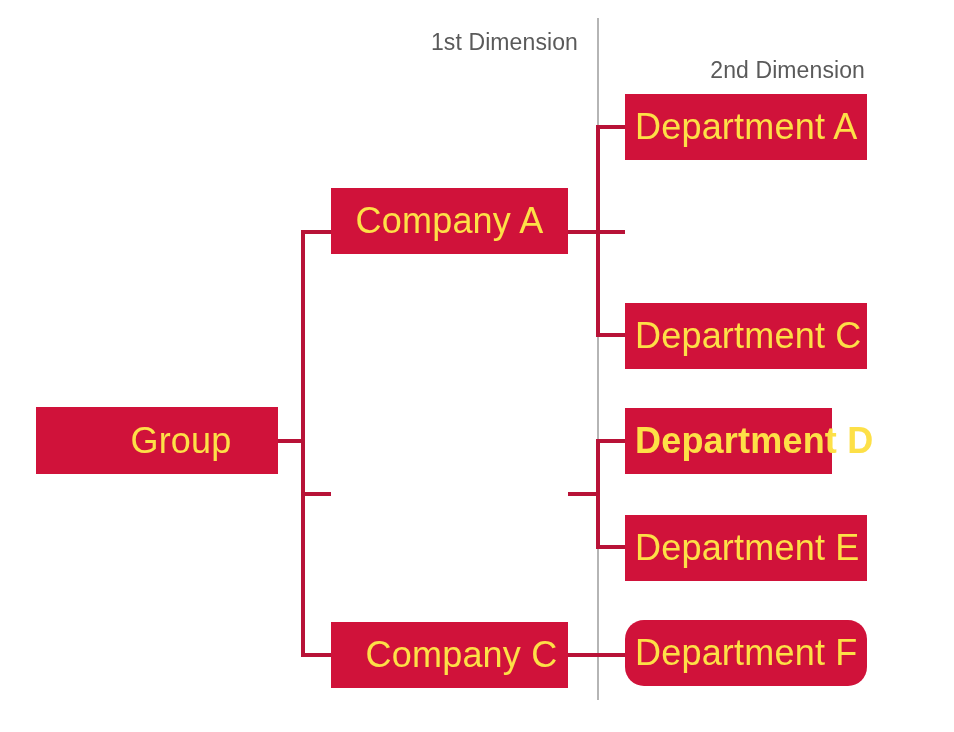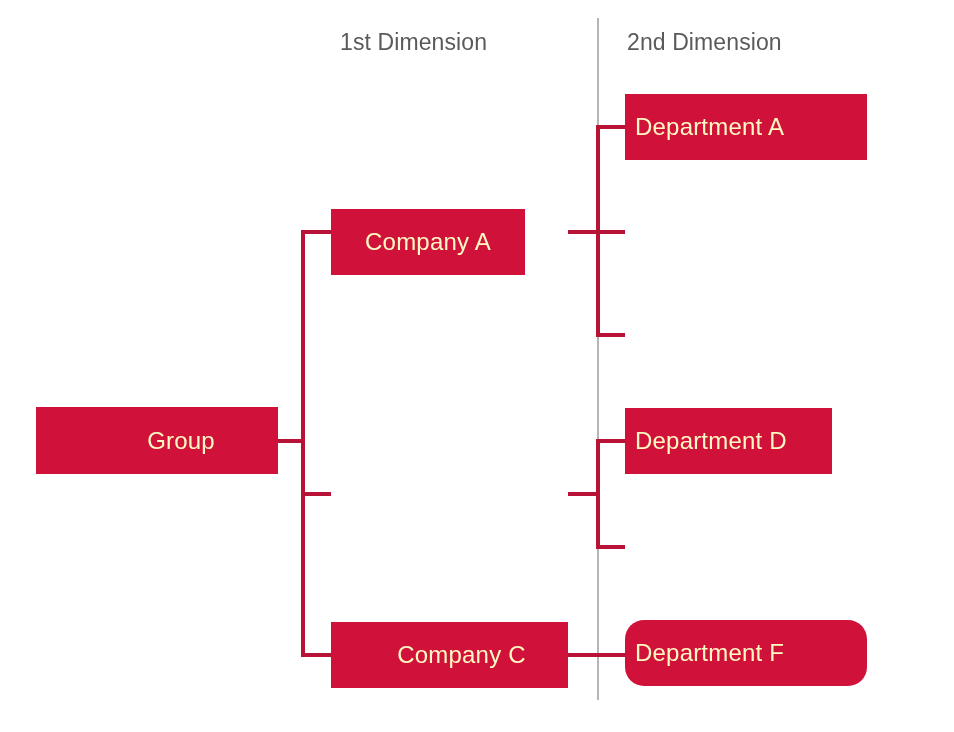--- a/index.html
+++ b/index.html
@@ -20,46 +20,46 @@
   }
 
   
   .col-header {
     position: absolute;
     top: 28px;
     font-size: 23px;
     line-height: 28px;
     color: #5a5a5a;
     white-space: nowrap;
-    text-align: left;
+    text-align: right;
     font-weight: 400;
     letter-spacing: 0.1px;
   }
   #header-dim1 { left: 340px; width: 238px; }
-  #header-dim2 { left: 627px; width: 238px; }
+  #header-dim2 { left: 627px; width: 238px; margin-top: 28px; }
 
   
   #divider {
     position: absolute;
     left: 597px;
     top: 18px;
     width: 2px;
     height: 682px;
     background: #b5b5b5;
   }
 
   
   .node {
     position: absolute;
     background: #d0123a;
-    color: #fef9c3;
+    color: #fde047;
     display: flex;
     align-items: center;
     justify-content: center;
-    font-size: 24px;
+    font-size: 36px;
     line-height: 30px;
     white-space: nowrap;
     box-sizing: border-box;
     letter-spacing: 0.2px;
   }
   .node.level0 { justify-content: center; padding-left: 48px; }
   .node.level1 { justify-content: center; }
   .node.level2 { justify-content: flex-start; padding-left: 10px; }
 
   
@@ -99,27 +99,29 @@
 
   <div class="conn conn-h" style="left:568px; top:492px; width:30px;"></div>
   <div class="conn conn-v" style="left:596px; top:439px; height:110px;"></div>
   <div class="conn conn-h" style="left:596px; top:439px; width:29px;"></div>
   <div class="conn conn-h" style="left:596px; top:545px; width:29px;"></div>
 
   <div class="conn conn-h" style="left:568px; top:653px; width:57px;"></div>
 
   <div class="node level0" style="left:36px; top:407px; width:242px; height:67px;">Group</div>
 
-  <div class="node level1" style="left:331px; top:209px; width:194px; height:66px;">Company A</div>
+  <div class="node level1" style="left:331px; top:188px; width:237px; height:66px;">Company A</div>
 
 
   <div class="node level1" style="left:331px; top:622px; width:237px; height:66px;padding-left:24px;">Company C</div>
 
   <div class="node level2" style="left:625px; top:94px; width:242px; height:66px;">Department A</div>
 
 
+  <div class="node level2" style="left:625px; top:303px; width:242px; height:66px;">Department C</div>
 
-  <div class="node level2" style="left:625px; top:408px; width:207px; height:66px;">Department D</div>
+  <div class="node level2" style="left:625px; top:408px; width:207px; height:66px;font-weight:bold;">Department D</div>
 
+  <div class="node level2" style="left:625px; top:515px; width:242px; height:66px;">Department E</div>
 
   <div class="node level2" style="left:625px; top:620px; width:242px; height:66px;border-radius:19px;">Department F</div>
 
 </div>
 
 </body></html>

